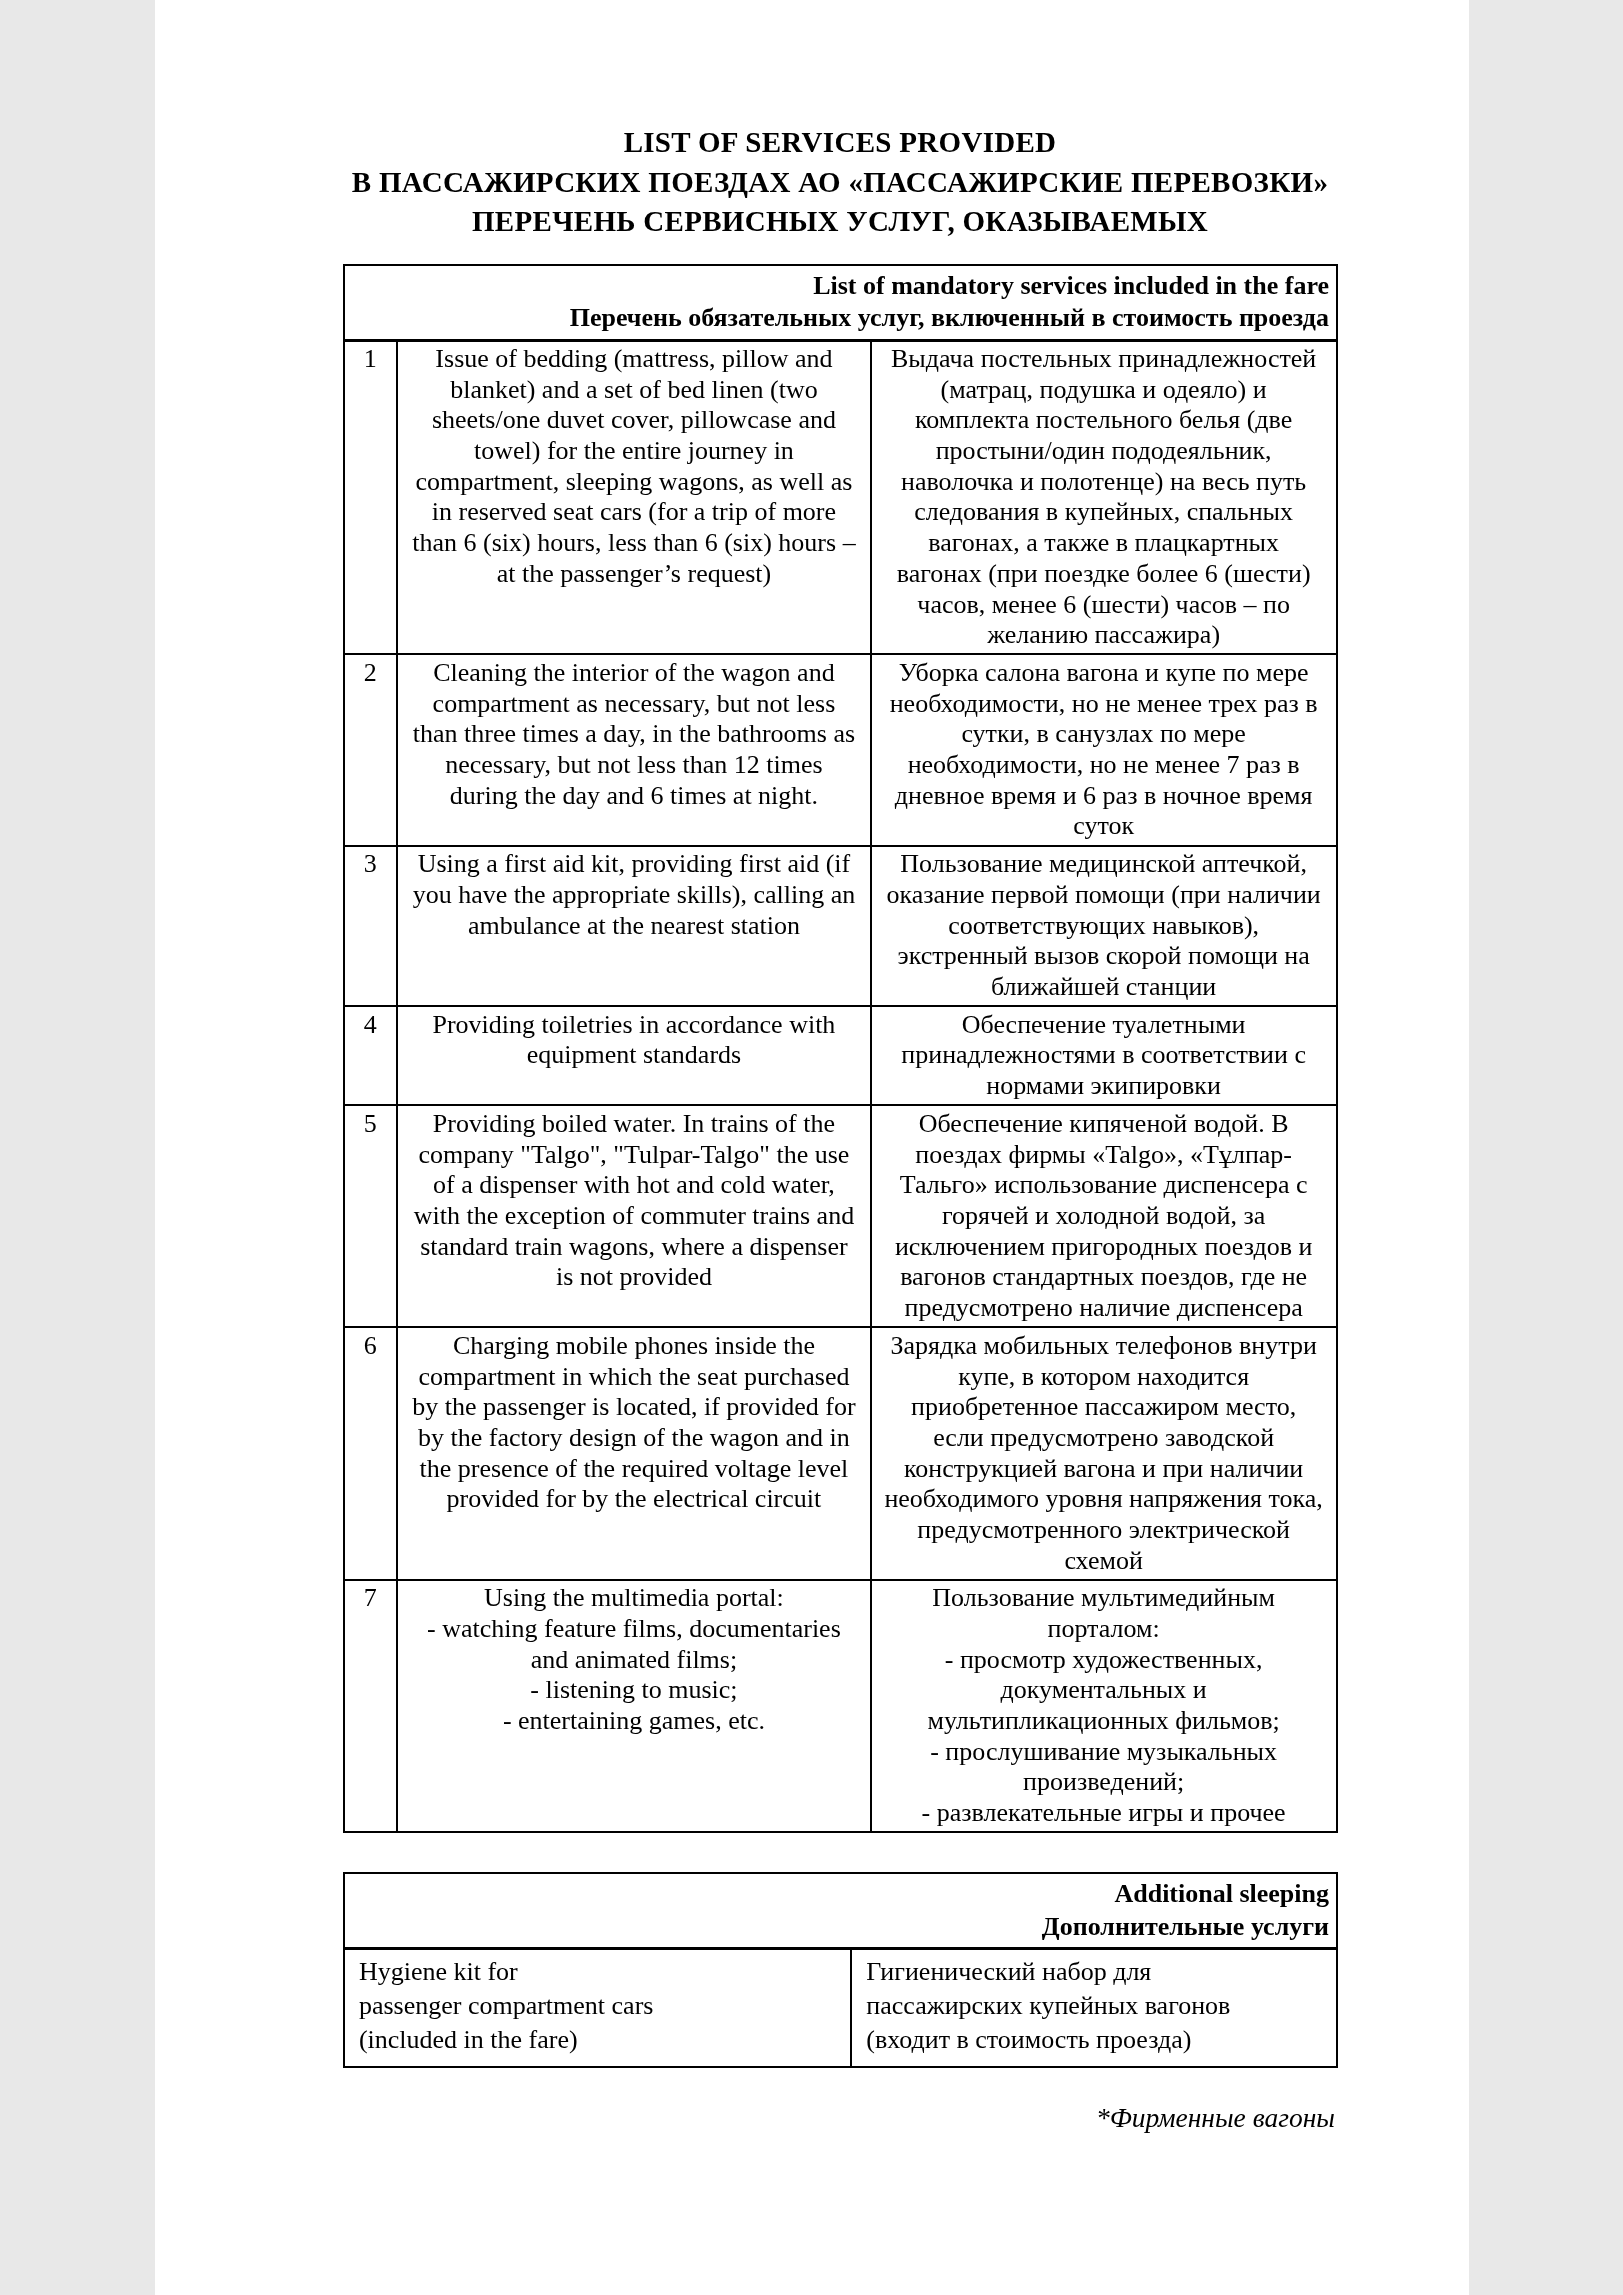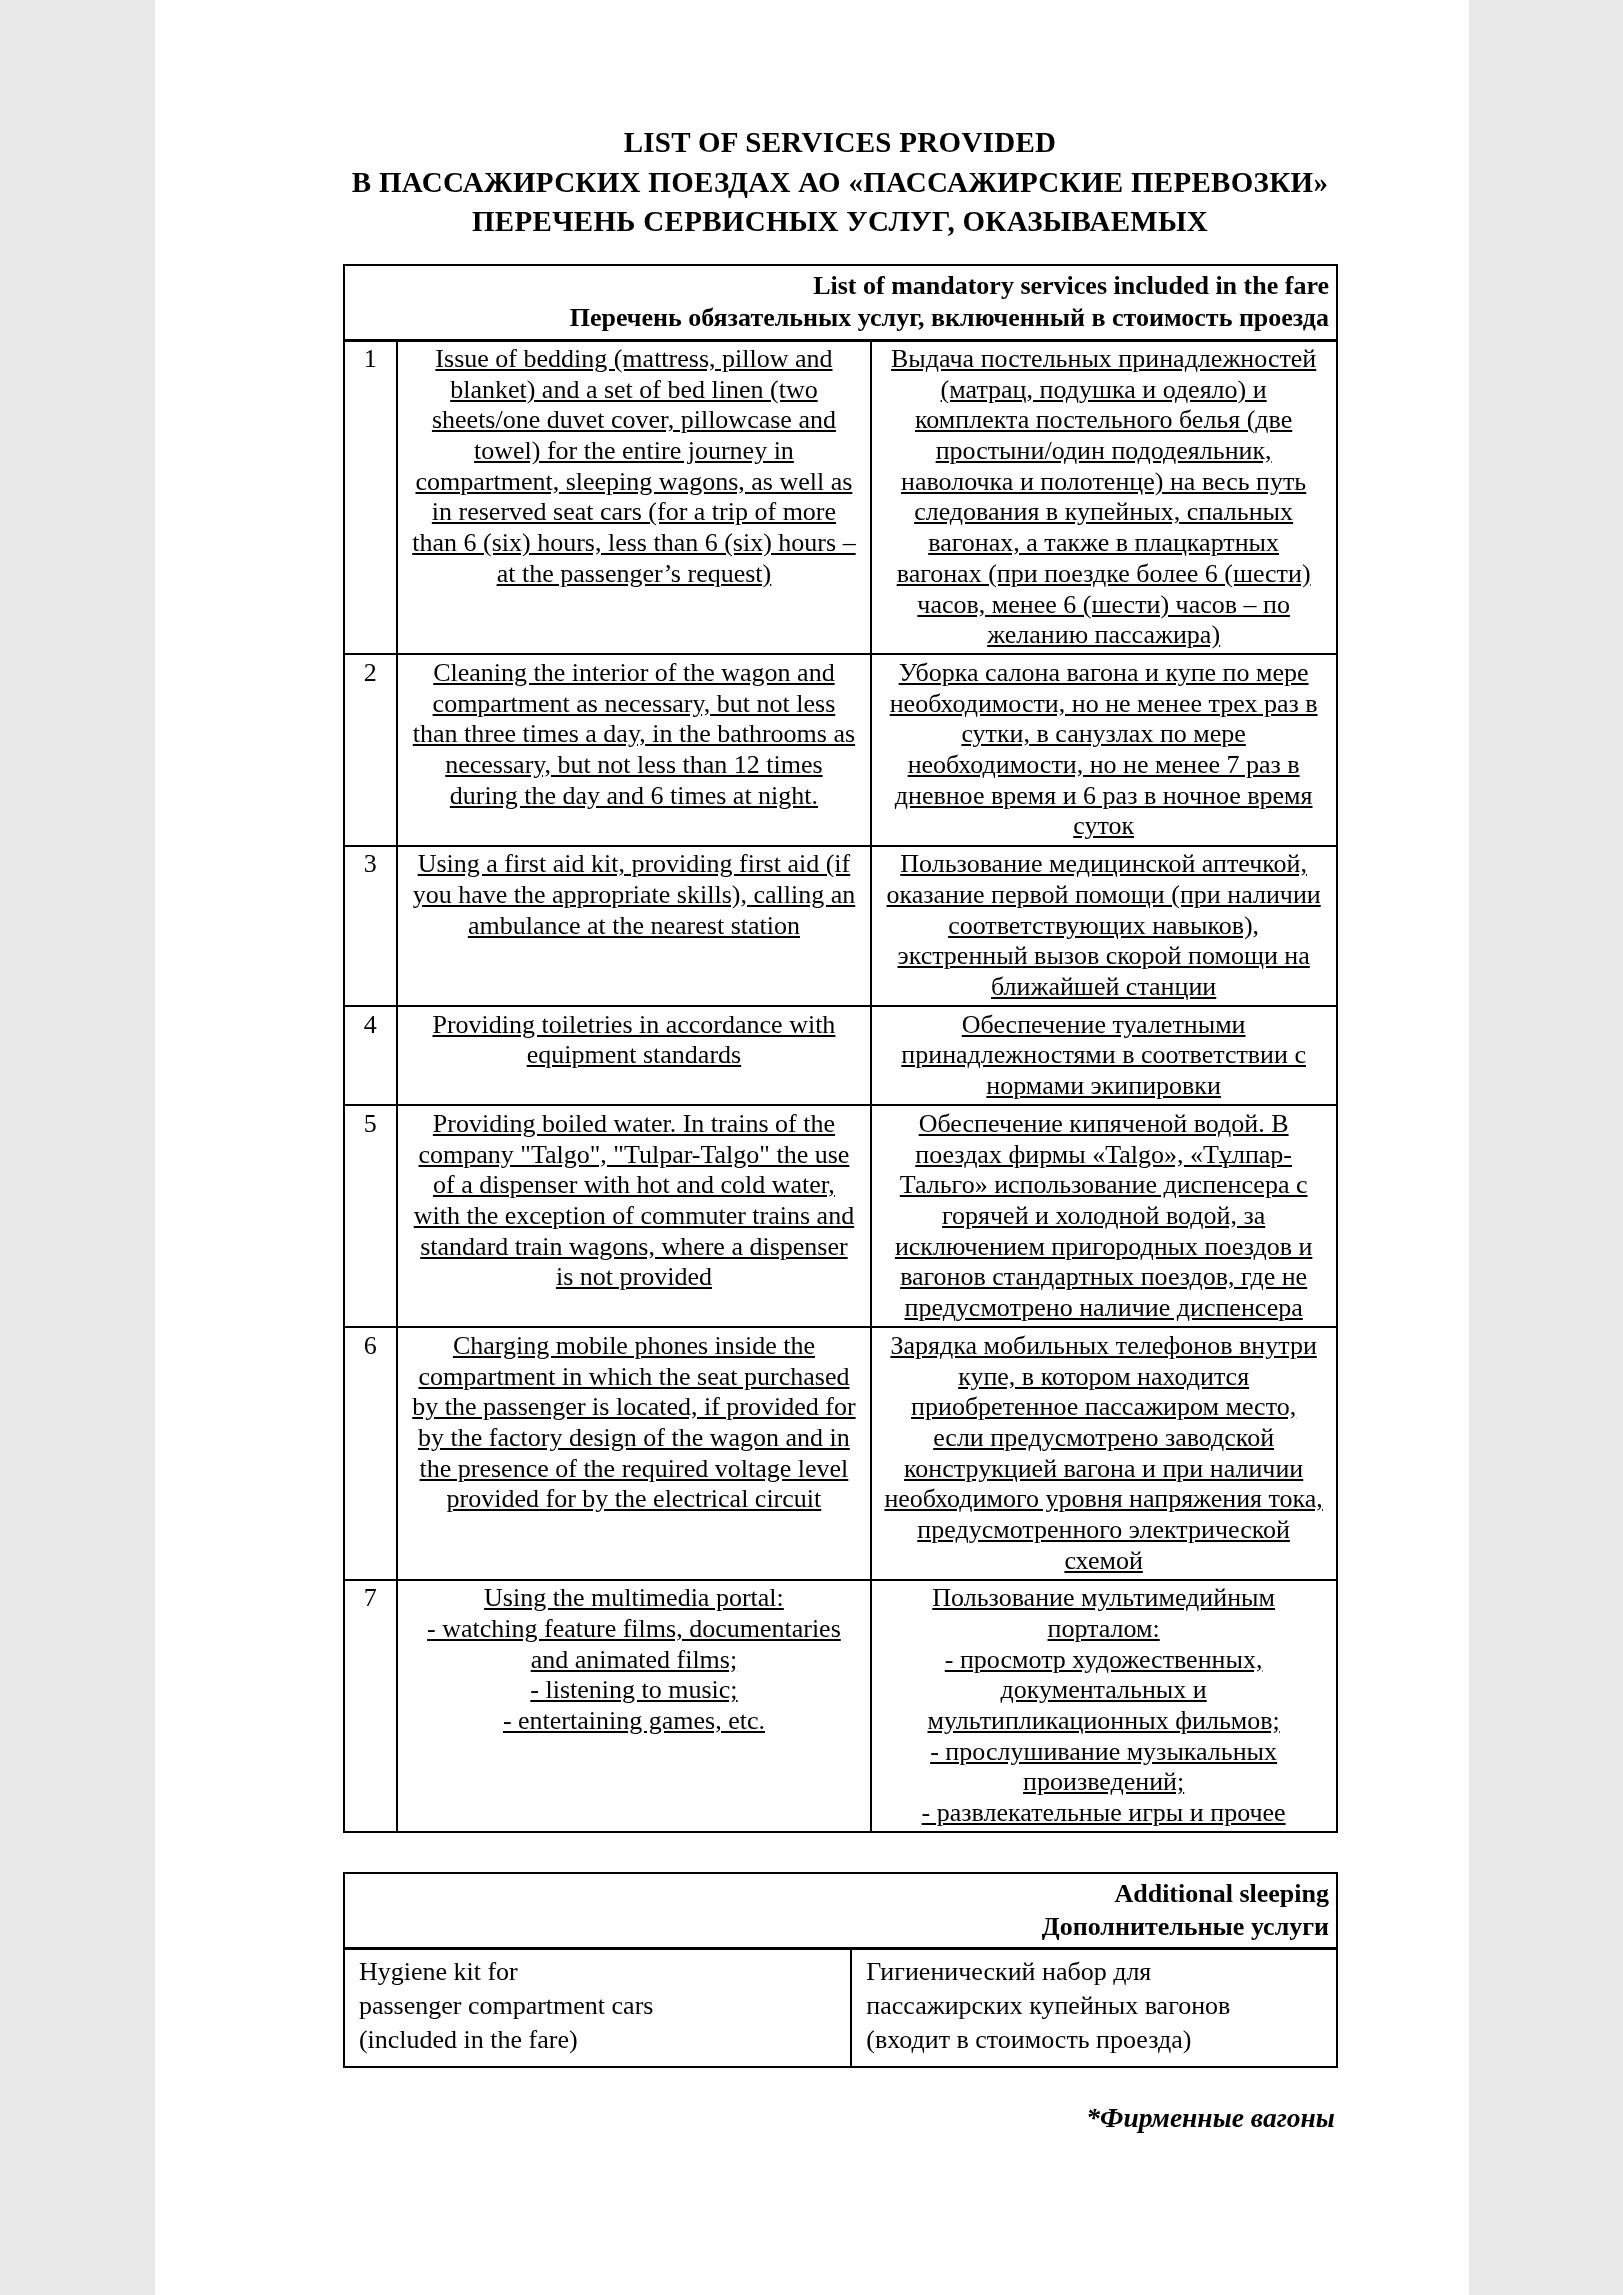--- a/index.html
+++ b/index.html
@@ -44,37 +44,36 @@
     white-space: normal;
     border-bottom-width: 3.3px;
     padding: 3.9px 6.5px;
     line-height: 1.25;
     margin-top: 44px;
   }
   .col-num  { width: 5.4%; }
   .col-en   { width: 47.7%; }
   .col-ru   { width: 46.9%; }
   td.num { text-align: center; padding: 2.6px 1.3px; }
-  td.cen { text-align: center; text-decoration: underline; }
+  td.cen { text-align: center; }
   table.additional { margin-top: 39px; }
   table.additional .col-aen { width: 51.1%; }
   table.additional .col-aru { width: 48.9%; }
   table.additional td.body-cell {
     text-align: left;
     line-height: 1.30;
     padding: 5.2px 13px 9.2px 14.4px;
   }
   table.additional tr.tall td { height: 105px; }
   .footnote {
     margin-top: 34px;
     text-align: right;
     font-style: italic;
     font-size: 27.5px;
     padding-right: 2.6px;
-    font-weight: bold;
   }
 </style>
 </head>
 <body>
 
 <div class="page">
 
   <div class="title-block">
     <div>LIST OF SERVICES PROVIDED</div>
     <div>В ПАССАЖИРСКИХ ПОЕЗДАХ АО «ПАССАЖИРСКИЕ ПЕРЕВОЗКИ»</div>

